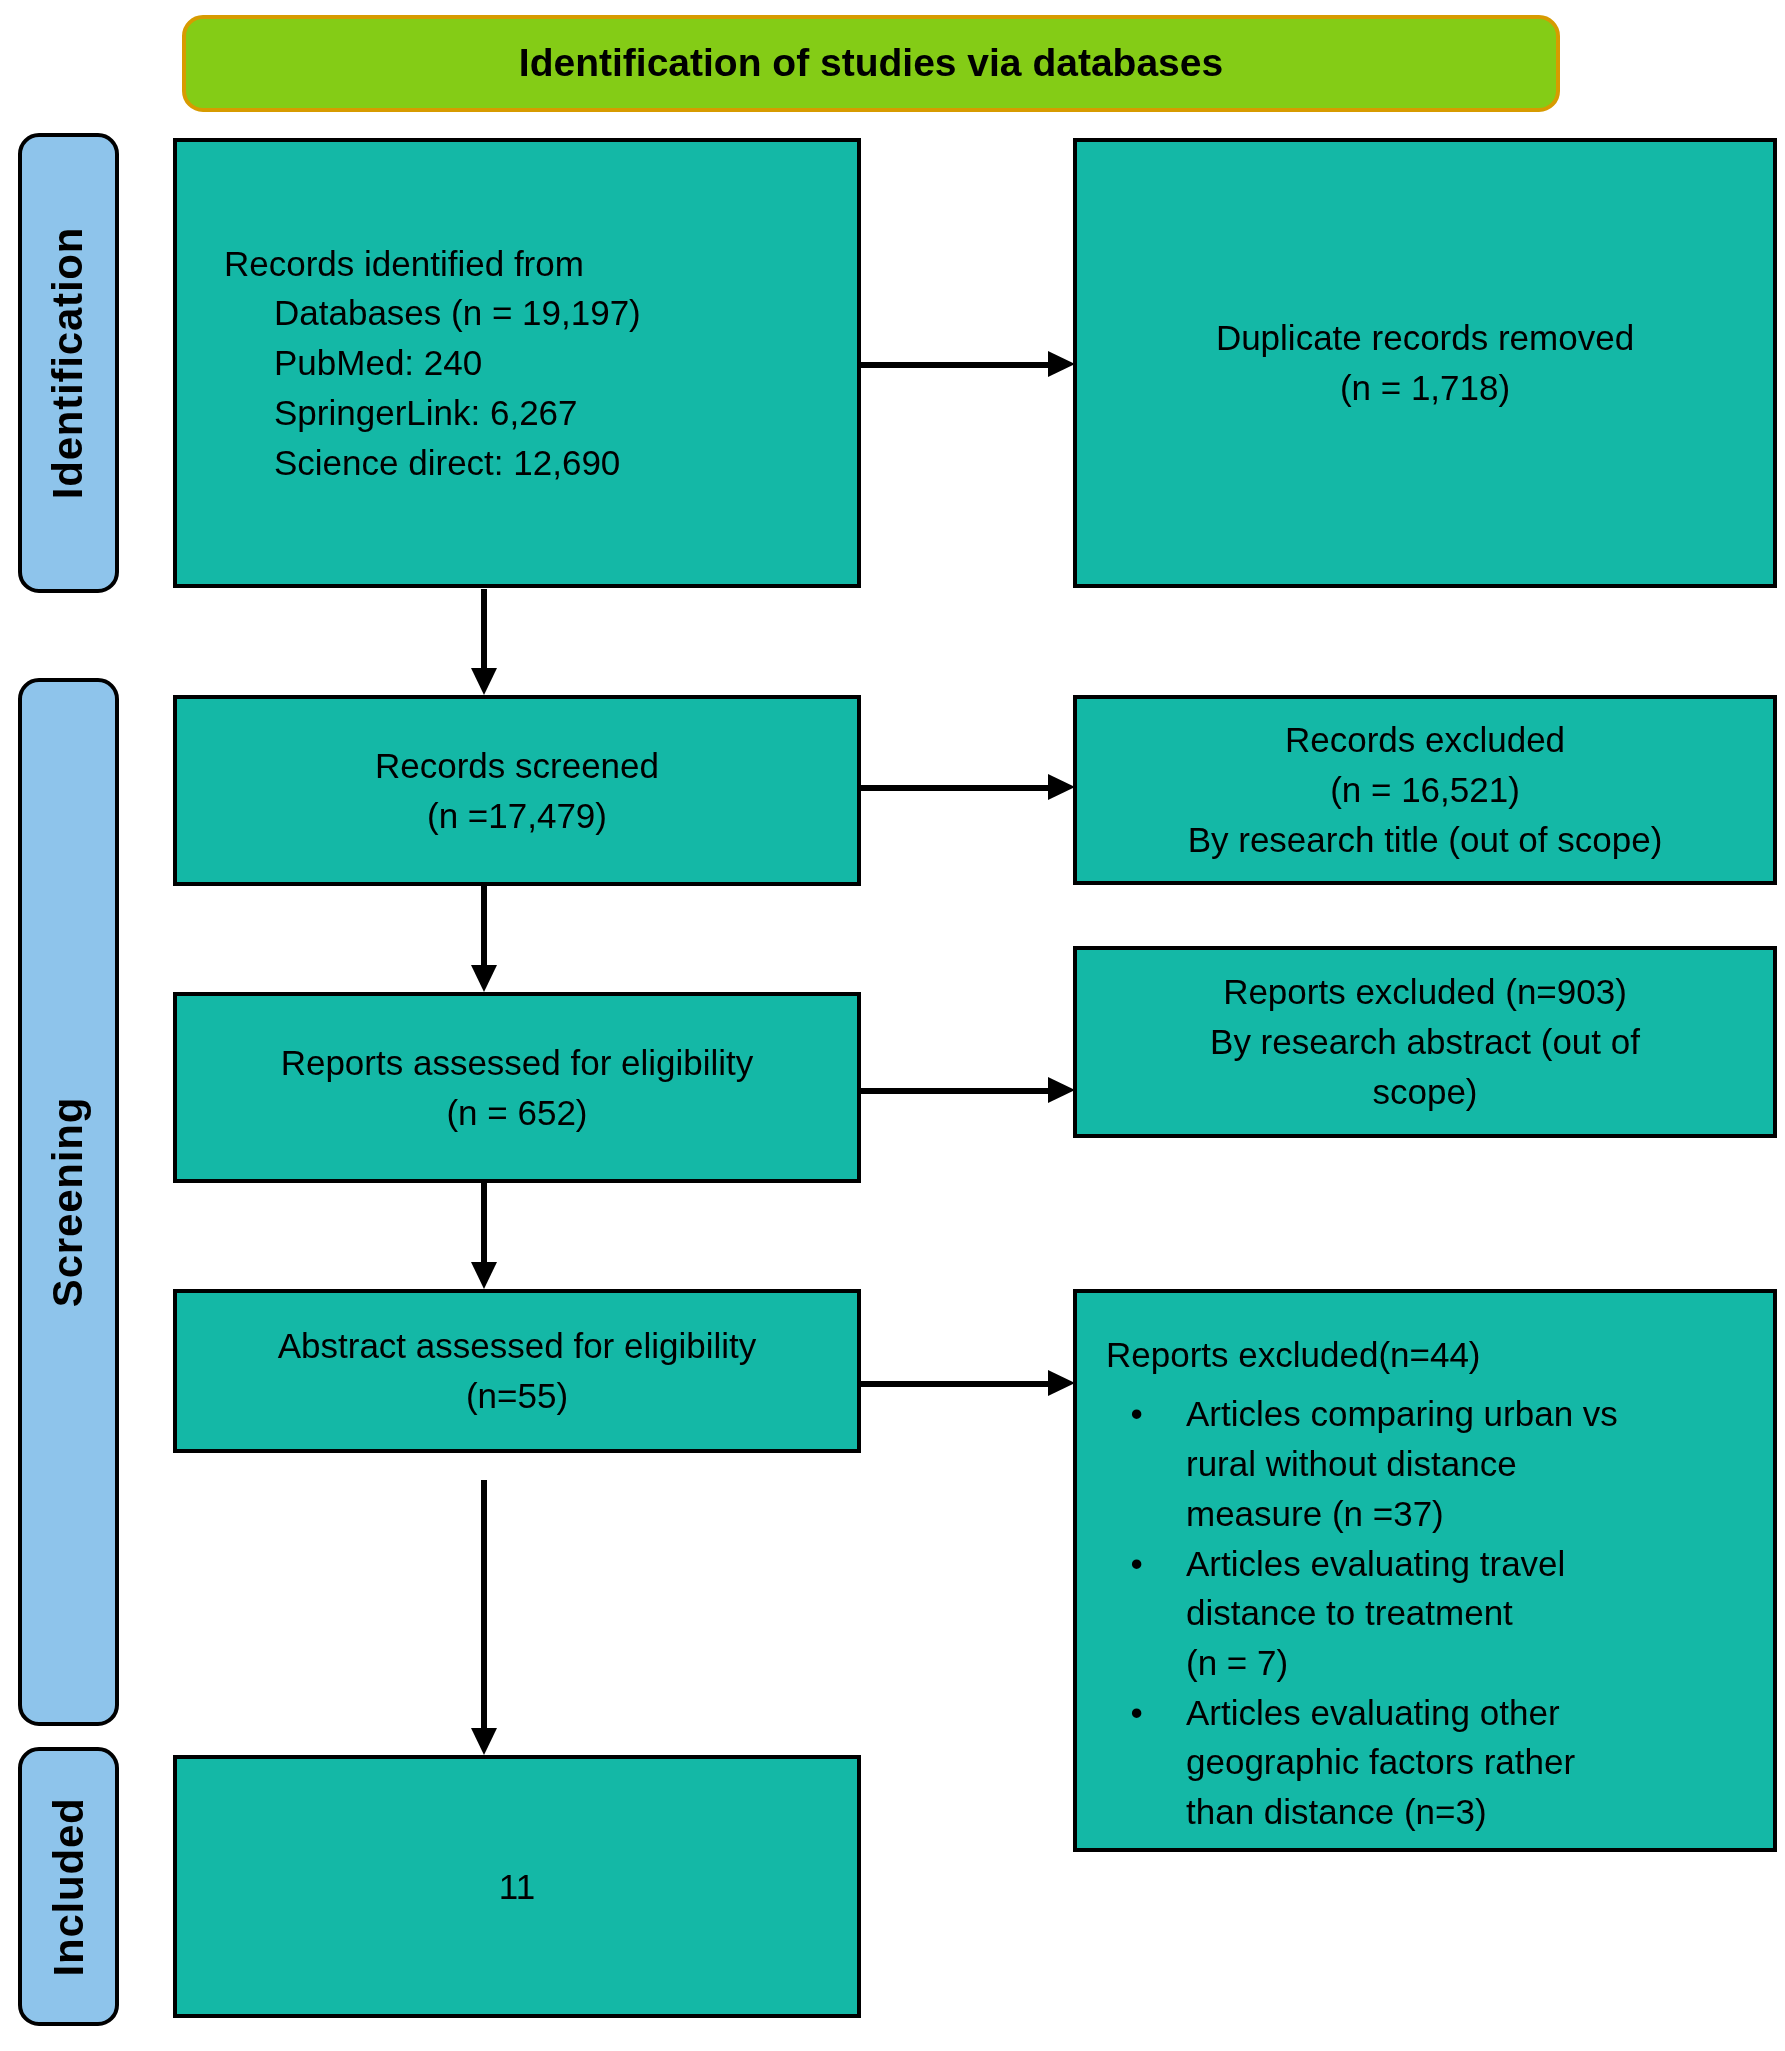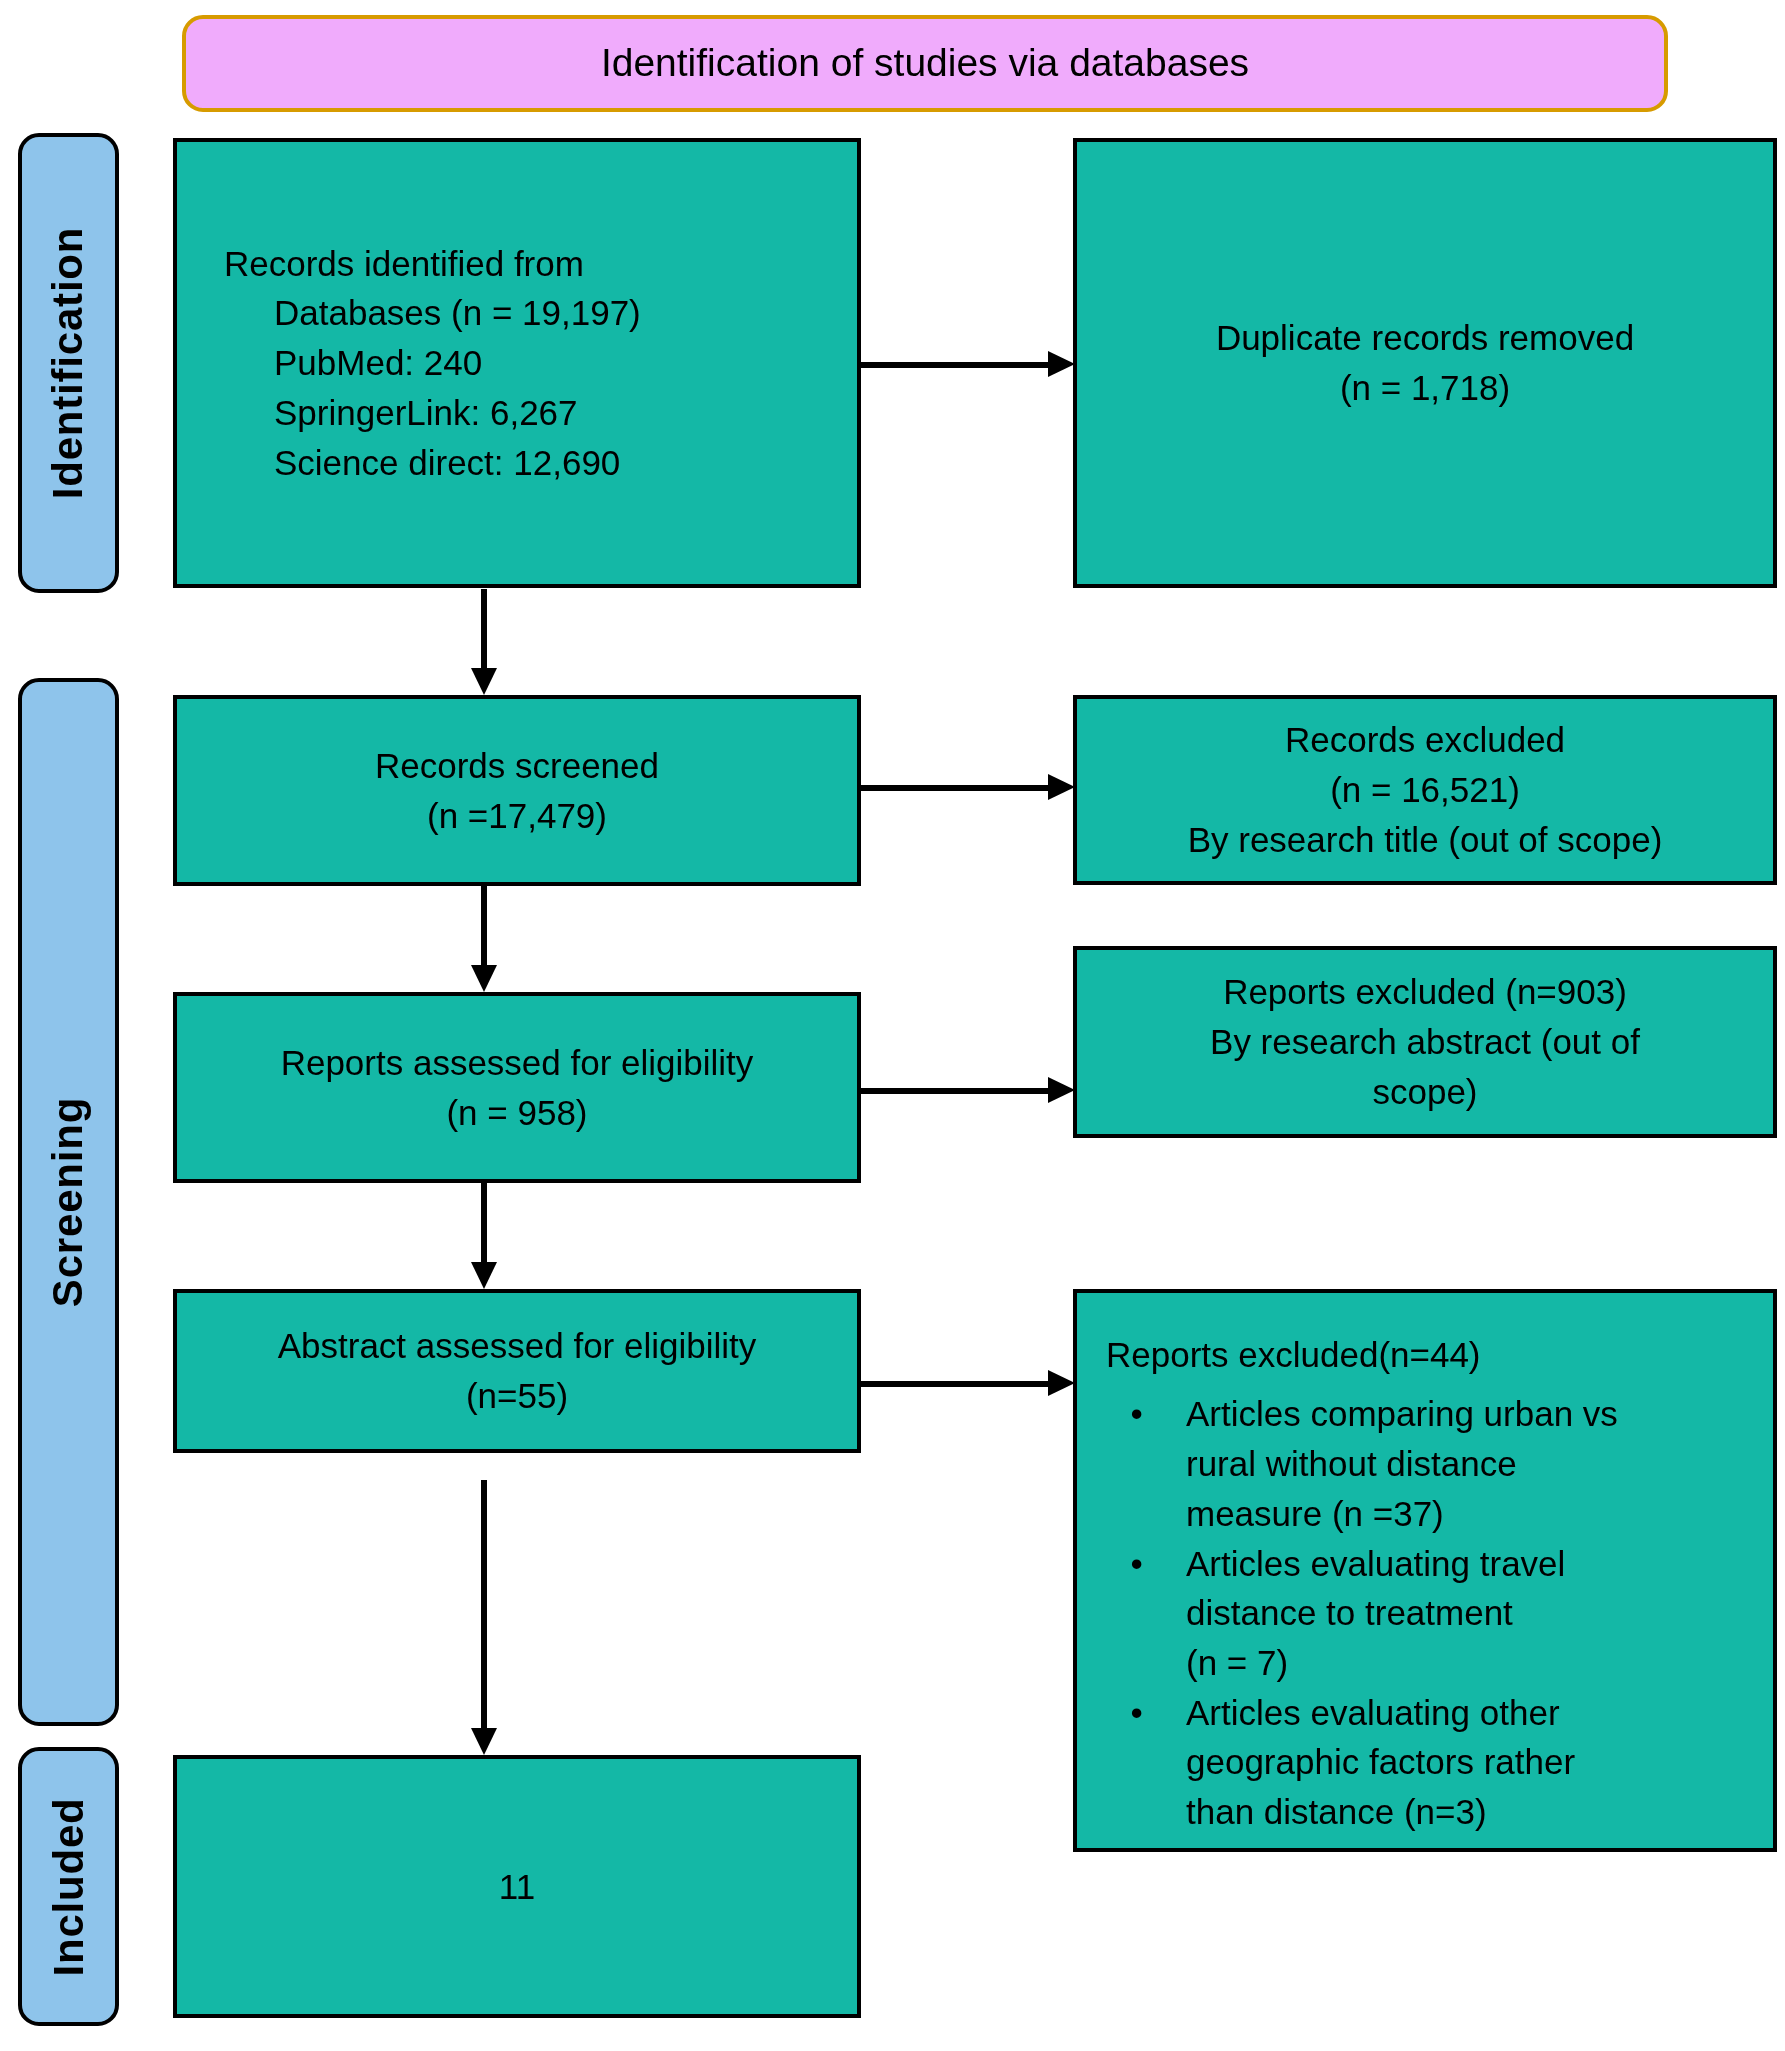--- a/index.html
+++ b/index.html
@@ -13,30 +13,30 @@
     height: 2052px;
     background: #ffffff;
     font-family: "Liberation Sans", sans-serif;
     color: #000000;
   }
 
   
   .banner {
     position: absolute;
     left: 182px; top: 14.7px;
-    width: 1486px; height: 97px;
-    box-sizing: border-box;
-    background: #f0abfc;
+    width: 1378px; height: 97px;
+    box-sizing: border-box;
+    background: #84cc16;
     border: 4.1px solid #D79B00;
     border-radius: 21px;
     display: flex;
     align-items: center;
     justify-content: center;
     font-size: 39px;
-    font-weight: normal;
+    font-weight: bold;
   }
 
   
   .ribbon {
     position: absolute;
     left: 18px;
     width: 101px;
     box-sizing: border-box;
     background: #8EC4EB;
     border: 4.1px solid #000000;
@@ -147,21 +147,21 @@
     </div>
   </div>
 
   <div class="box col-left center" id="box-screened">
     <div class="pre">Records screened
 (n =17,479)</div>
   </div>
 
   <div class="box col-left center" id="box-assessed">
     <div class="pre">Reports assessed for eligibility
-(n = 958)</div>
+(n = 652)</div>
   </div>
 
   <div class="box col-left center" id="box-abstract">
     <div class="pre">Abstract assessed for eligibility
 (n=55)</div>
   </div>
 
   <div class="box col-left center" id="box-included">
     <div class="pre">11</div>
   </div>

